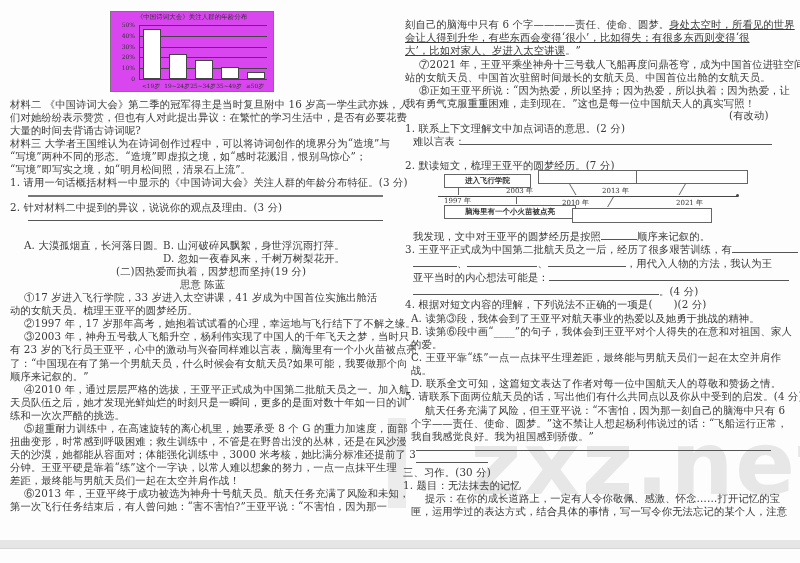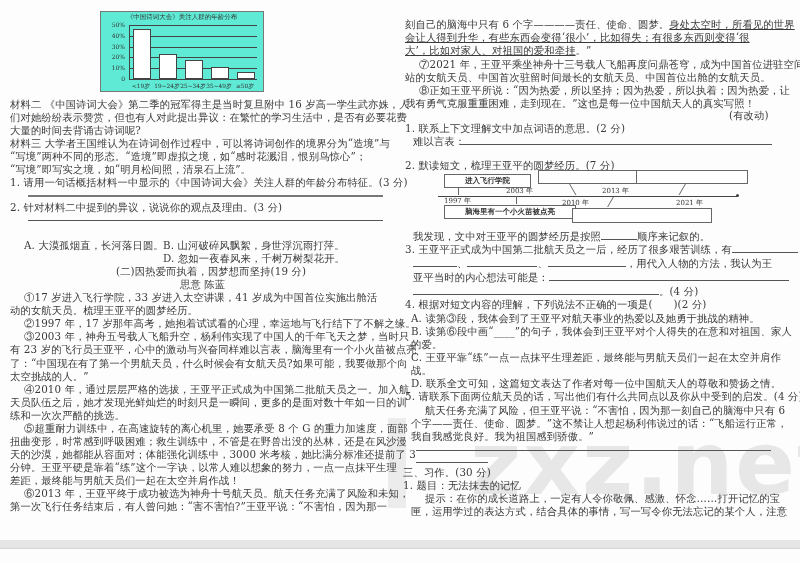--- a/index.html
+++ b/index.html
@@ -20,22 +20,22 @@
   .t {
     position:absolute; font-size:10.3px; line-height:14px; white-space:nowrap;
     letter-spacing:0.15px;
   }
   .ans-line { position:absolute; border-bottom:1px solid #555; height:0; }
   .ans-line.thick { border-bottom:2px solid #777; }
   .blank { display:inline-block; border-bottom:1px solid #555; vertical-align:baseline; height:10px; }
   .ul { text-decoration:underline; }
   
   .chart {
-    position:absolute; left:100px; top:11px; width:162px; height:79px;
-    border:1px solid #777; background:#5eead4;
+    position:absolute; left:110px; top:11px; width:162px; height:79px;
+    border:1px solid #777; background:#d946ef;
   }
   .chart-title { position:absolute; left:0; top:1px; width:100%; text-align:center; font-size:6.5px; color:#333; font-family:"DejaVu Sans",sans-serif; }
   .plot { position:absolute; left:28px; top:13px; width:128px; height:54px; }
   .grid { position:absolute; left:0; width:100%; border-top:1px solid #444; }
   .ytick { position:absolute; left:-26px; width:22px; text-align:right; font-size:6px; color:#333; }
   .bar { position:absolute; bottom:0; border:1px solid #444; background:#fff; width:16px; }
   .xtick { position:absolute; top:57px; font-size:5.8px; color:#333; white-space:nowrap; width:28px; text-align:center; }
   
   .tl { position:absolute; left:430px; top:165px; width:340px; height:62px; }
   .tl-axis { position:absolute; left:8px; top:31px; width:300px; border-top:1.4px solid #444; }
@@ -109,38 +109,38 @@
     <div class="t" style="left:163px;top:251px">D. 忽如一夜春风来，千树万树梨花开。</div>
     <div class="t" style="left:116px;top:264px">(二)因热爱而执着，因梦想而坚持(19 分)</div>
     <div class="t" style="left:180px;top:277px">思意 陈蓝</div>
 
     <div class="t" style="left:24px;top:290px">①17 岁进入飞行学院，33 岁进入太空讲课，41 岁成为中国首位实施出舱活</div>
     <div class="t" style="left:10px;top:303px">动的女航天员。梳理王亚平的圆梦经历。</div>
     <div class="t" style="left:24px;top:316px">②1997 年，17 岁那年高考，她抱着试试看的心理，幸运地与飞行结下了不解之缘。</div>
     <div class="t" style="left:24px;top:329px">③2003 年，神舟五号载人飞船升空，杨利伟实现了中国人的千年飞天之梦，当时只</div>
     <div class="t" style="left:10px;top:342px">有 23 岁的飞行员王亚平，心中的激动与兴奋同样难以言表，脑海里有一个小火苗被点亮</div>
     <div class="t" style="left:10px;top:356px">了：“中国现在有了第一个男航天员，什么时候会有女航天员?如果可能，我要做那个向</div>
-    <div class="t" style="left:10px;top:369px">太空挑战的人。”</div>
+    <div class="t" style="left:10px;top:369px">顺序来记叙的。”</div>
     <div class="t" style="left:24px;top:382px">④2010 年，通过层层严格的选拔，王亚平正式成为中国第二批航天员之一。加入航</div>
     <div class="t" style="left:10px;top:395px">天员队伍之后，她才发现光鲜灿烂的时刻只是一瞬间，更多的是面对数十年如一日的训</div>
     <div class="t" style="left:10px;top:408px">练和一次次严酷的挑选。</div>
     <div class="t" style="left:24px;top:421px">⑤超重耐力训练中，在高速旋转的离心机里，她要承受 8 个 G 的重力加速度，面部</div>
     <div class="t" style="left:10px;top:434px">扭曲变形，时常感到呼吸困难；救生训练中，不管是在野兽出没的丛林，还是在风沙漫</div>
     <div class="t" style="left:10px;top:447px">天的沙漠，她都能从容面对；体能强化训练中，3000 米考核，她比满分标准还提前了 3</div>
     <div class="t" style="left:10px;top:460px">分钟。王亚平硬是靠着“练”这个一字诀，以常人难以想象的努力，一点一点抹平生理</div>
     <div class="t" style="left:10px;top:473px">差距，最终能与男航天员们一起在太空并肩作战！</div>
     <div class="t" style="left:24px;top:486px">⑥2013 年，王亚平终于成功被选为神舟十号航天员。航天任务充满了风险和未知，</div>
     <div class="t" style="left:10px;top:499px">第一次飞行任务结束后，有人曾问她：“害不害怕?”王亚平说：“不害怕，因为那一</div>
 
     <div class="t" style="left:405px;top:17px">
       <span>刻自己的脑海中只有 6 个字————责任、使命、圆梦。</span><span class="ul">身处太空时，所看见的世界</span>
     </div>
     <div class="t ul" style="left:405px;top:30px">会让人得到升华，有些东西会变得‘很小’，比如得失；有很多东西则变得‘很</div>
     <div class="t" style="left:405px;top:43px">
-      <span class="ul">大’，比如对家人、对祖国的爱和牵挂</span><span>。”</span>
+      <span class="ul">大’，比如对家人、岁进入太空讲课</span><span>。”</span>
     </div>
     <div class="t" style="left:419px;top:57px">⑦2021 年，王亚平乘坐神舟十三号载人飞船再度问鼎苍穹，成为中国首位进驻空间</div>
     <div class="t" style="left:405px;top:70px">站的女航天员、中国首次驻留时间最长的女航天员、中国首位出舱的女航天员。</div>
     <div class="t" style="left:419px;top:83px">⑧正如王亚平所说：“因为热爱，所以坚持；因为热爱，所以执着；因为热爱，让</div>
     <div class="t" style="left:405px;top:96px">我有勇气克服重重困难，走到现在。”这也是每一位中国航天人的真实写照！</div>
     <div class="t" style="left:729px;top:108px">(有改动)</div>
 
     <div class="t" style="left:405px;top:121px">1. 联系上下文理解文中加点词语的意思。(2 分)</div>
     <div class="t" style="left:413px;top:134px">难以言表：</div>
     <div class="ans-line" style="left:460px;top:144px;width:312px"></div>

